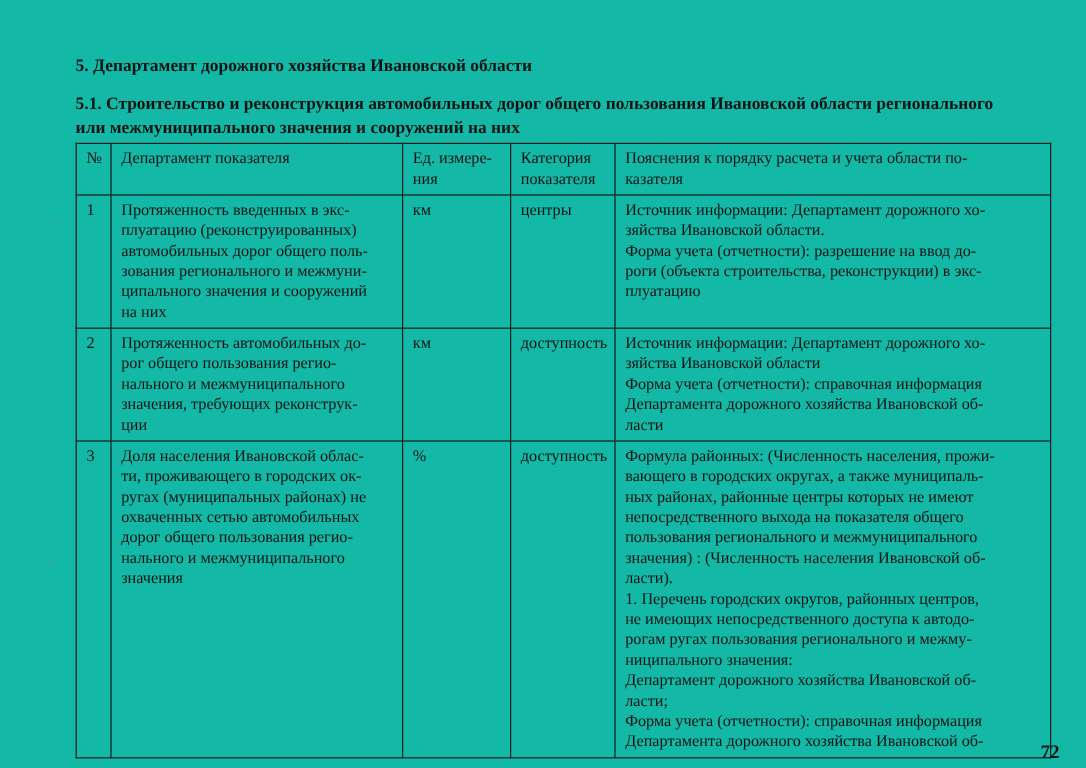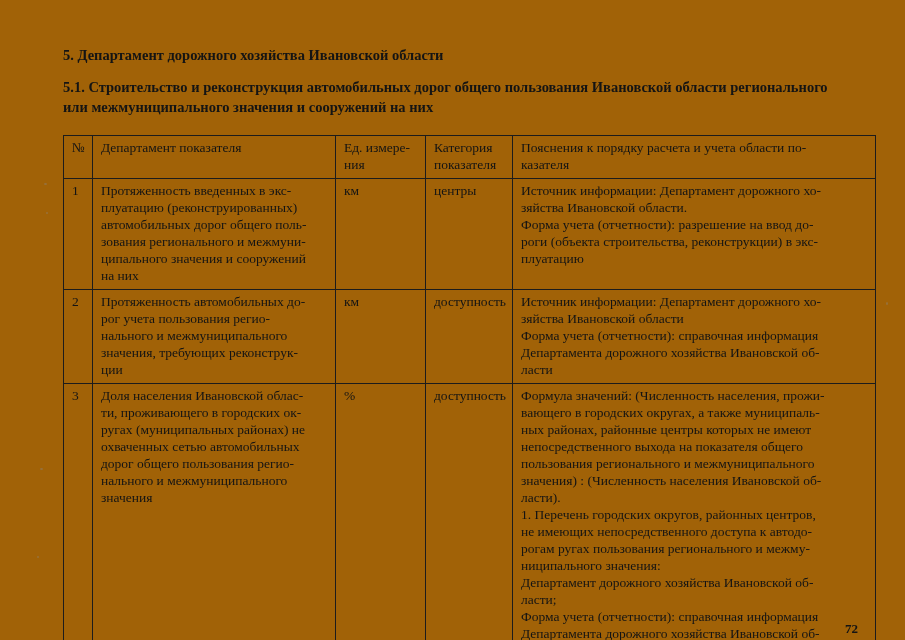--- a/index.html
+++ b/index.html
@@ -1,38 +1,38 @@
 <!DOCTYPE html>
 <html><head>
 <meta charset="utf-8">
 <style>
   html,body { margin:0; padding:0; }
   body { background:#ffffff; }
   .page {
     position:relative;
     width:905px; height:640px;
-    background:#a16207;
+    background:#14b8a6;
     font-family:"Liberation Serif", serif;
     color:#141414;
     box-sizing:border-box;
     padding:46px 30px 0 63px;
     overflow:hidden;
   }
   .heading {
     font-weight:bold;
     font-size:14.5px;
     line-height:18px;
     margin:0 0 13px 0;
     white-space:pre-line;
   }
   .subheading {
     font-weight:bold;
     font-size:14.5px;
     line-height:20px;
-    margin:0 0 18px 0;
+    margin:0 0 2px 0;
     white-space:pre-line;
     width:812px;
   }
   table.doc {
     border-collapse:collapse;
     table-layout:fixed;
     width:812px;
   }
   table.doc th, table.doc td {
     border:1px solid #1c1c1c;
@@ -43,22 +43,22 @@
     text-align:left;
     padding:3px 6px 5px 8px;
     box-sizing:border-box;
     overflow:hidden;
   }
   .pre { white-space:pre-line;margin-top:39px; }
   .b { font-weight:normal; }
   .center { text-align:center; padding-left:2px; padding-right:2px; }
   .pagenum {
     position:absolute;
-    right:47px; bottom:3px;
-    font-size:13px;
+    right:22px; bottom:3px;
+    font-size:16px;
     font-weight:bold;
     margin-left:16px;
   }
   .speck { position:absolute; background:#8a8a86; border-radius:50%; opacity:.4; }
 </style>
 </head>
 <body>
 
 <div class="page">
 
@@ -99,21 +99,21 @@
         <td>центры</td>
         <td class="pre"><span class="b">Источник информации:</span><span> Департамент дорожного хо-
 зяйства Ивановской области.
 </span><span class="b">Форма учета (отчетности):</span><span> разрешение на ввод до-
 роги (объекта строительства, реконструкции) в экс-
 плуатацию</span></td>
       </tr>
       <tr>
         <td>2</td>
         <td class="pre">Протяженность автомобильных до-
-рог учета пользования регио-
+рог общего пользования регио-
 нального и межмуниципального
 значения, требующих реконструк-
 ции</td>
         <td>км</td>
         <td>доступность</td>
         <td class="pre"><span class="b">Источник информации:</span><span> Департамент дорожного хо-
 зяйства Ивановской области
 </span><span class="b">Форма учета (отчетности):</span><span> справочная информация
 Департамента дорожного хозяйства Ивановской об-
 ласти</span></td>
@@ -122,21 +122,21 @@
         <td>3</td>
         <td class="pre">Доля населения Ивановской облас-
 ти, проживающего в городских ок-
 ругах (муниципальных районах) не
 охваченных сетью автомобильных
 дорог общего пользования регио-
 нального и межмуниципального
 значения</td>
         <td class="b">%</td>
         <td class="b">доступность</td>
-        <td class="pre"><span class="b">Формула значений:</span><span> (Численность населения, прожи-
+        <td class="pre"><span class="b">Формула районных:</span><span> (Численность населения, прожи-
 вающего в городских округах, а также муниципаль-
 ных районах, районные центры которых не имеют
 </span><span class="b">непосредственного выхода на показателя общего
 пользования регионального и межмуниципального
 значения) : (Численность населения Ивановской об-
 </span><span>ласти).
 1. Перечень городских округов, районных центров,
 не имеющих непосредственного доступа к автодо-
 </span><span class="b">рогам ругах пользования регионального и межму-
 ниципального значения:

